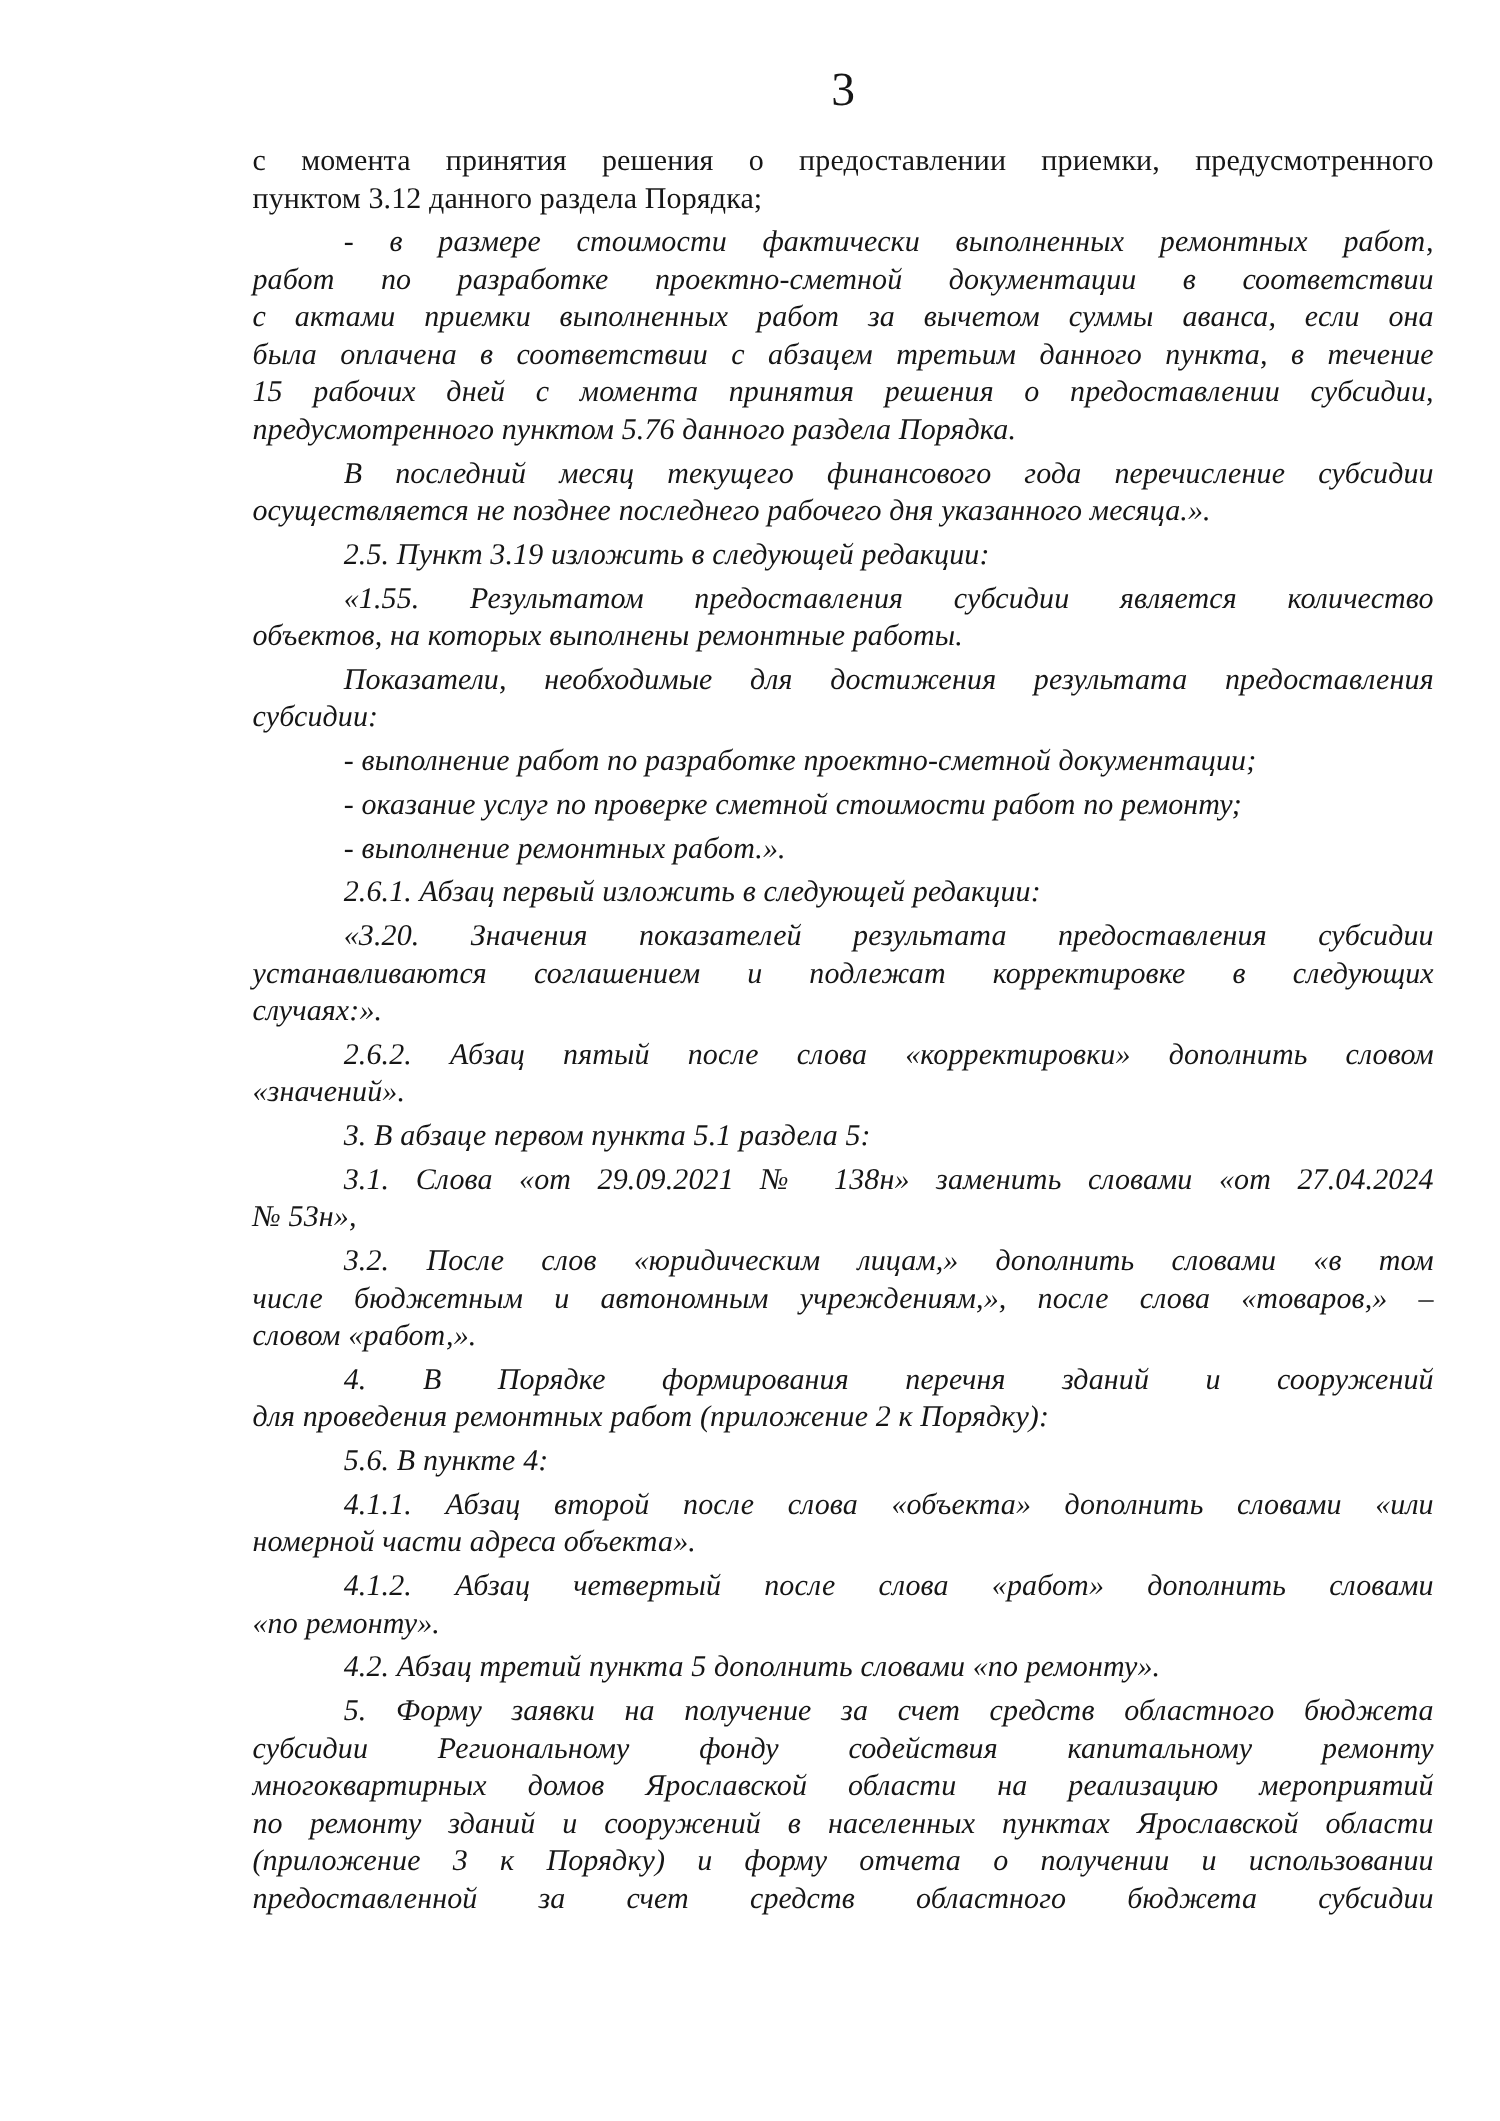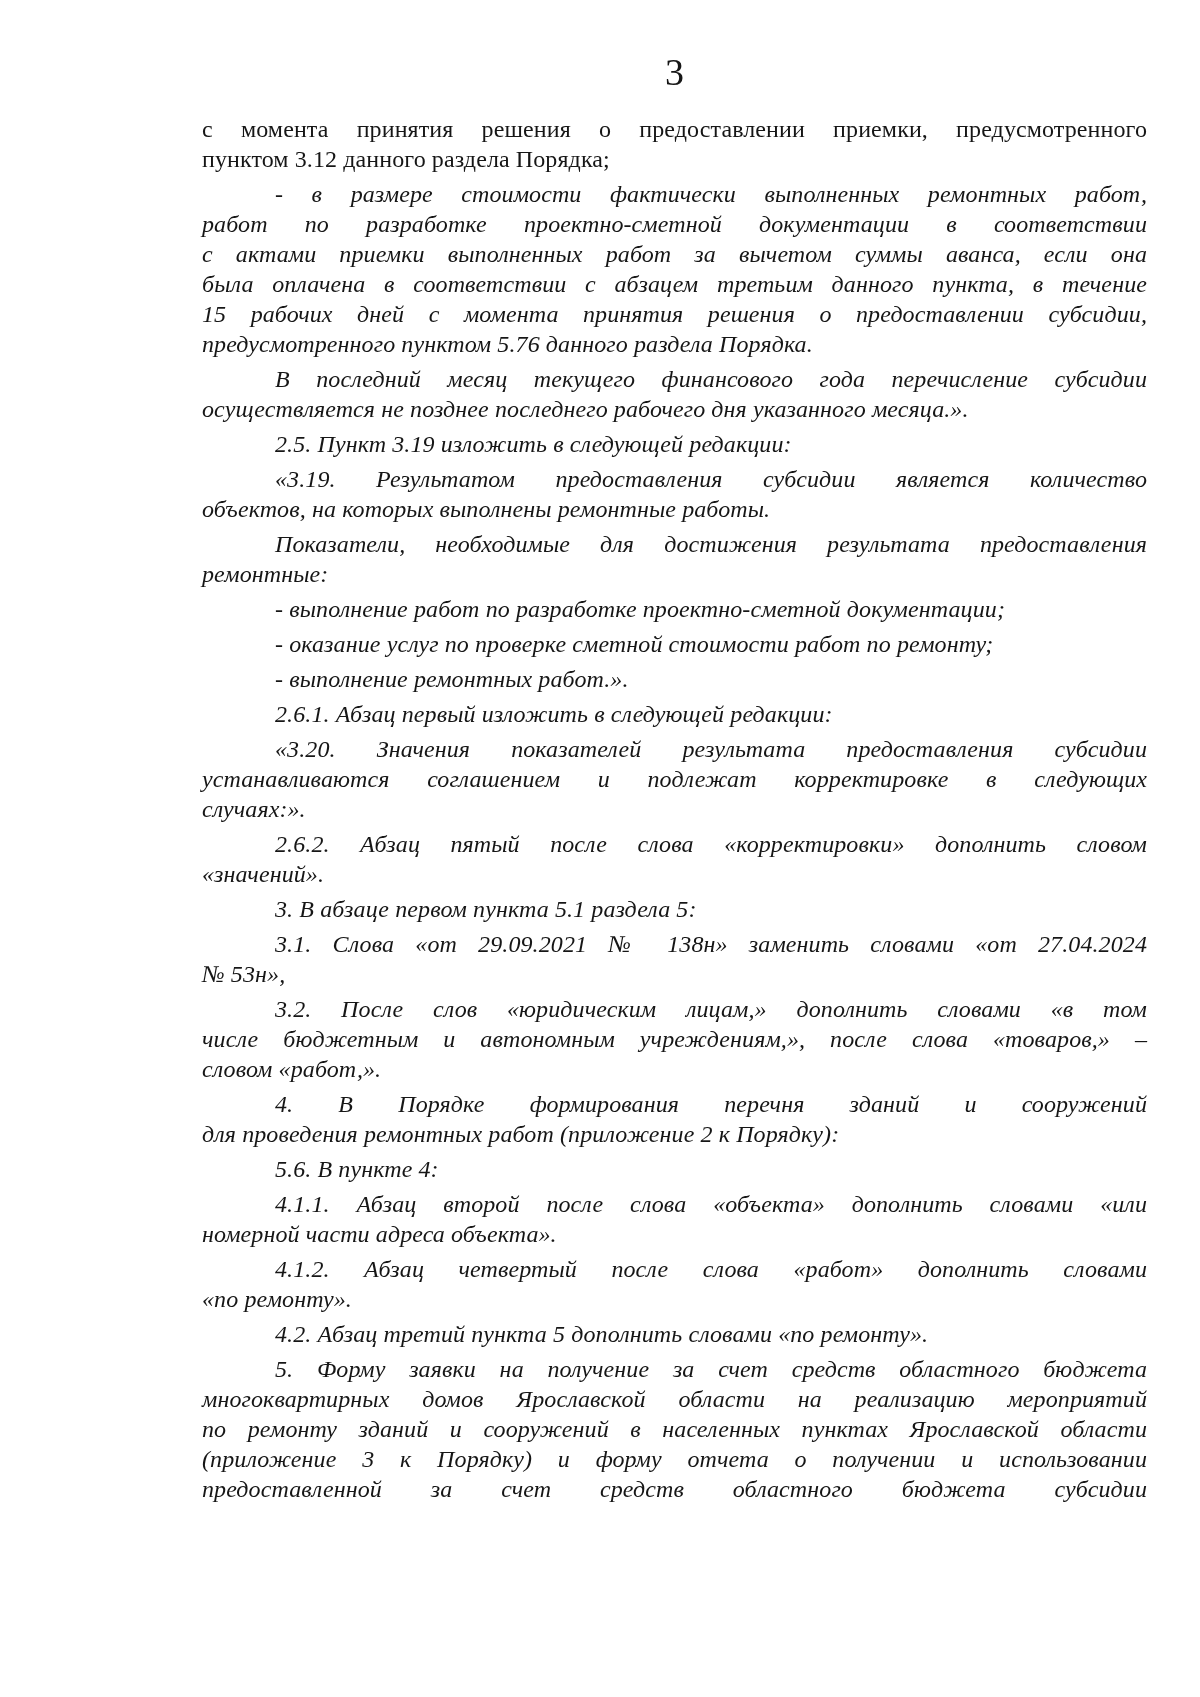--- a/index.html
+++ b/index.html
@@ -65,26 +65,26 @@
         <div class="line end">предусмотренного пунктом 5.76 данного раздела Порядка.</div>
       </div>
       <div class="para">
         <div class="line ind">В последний месяц текущего финансового года перечисление субсидии</div>
         <div class="line end">осуществляется не позднее последнего рабочего дня указанного месяца.».</div>
       </div>
       <div class="para">
         <div class="line end ind">2.5. Пункт 3.19 изложить в следующей редакции:</div>
       </div>
       <div class="para">
-        <div class="line ind">«3.19. Результатом предоставления субсидии является количество</div>
+        <div class="line ind">«1.55. Результатом предоставления субсидии является количество</div>
         <div class="line end">объектов, на которых выполнены ремонтные работы.</div>
       </div>
       <div class="para">
         <div class="line ind">Показатели, необходимые для достижения результата предоставления</div>
-        <div class="line end">ремонтные:</div>
+        <div class="line end">субсидии:</div>
       </div>
       <div class="para">
         <div class="line end ind">- выполнение работ по разработке проектно-сметной документации;</div>
       </div>
       <div class="para">
         <div class="line end ind">- оказание услуг по проверке сметной стоимости работ по ремонту;</div>
       </div>
       <div class="para">
         <div class="line end ind">- выполнение ремонтных работ.».</div>
       </div>
@@ -125,19 +125,20 @@
       </div>
       <div class="para">
         <div class="line ind">4.1.2. Абзац четвертый после слова «работ» дополнить словами</div>
         <div class="line end">«по ремонту».</div>
       </div>
       <div class="para">
         <div class="line end ind">4.2. Абзац третий пункта 5 дополнить словами «по ремонту».</div>
       </div>
       <div class="para">
         <div class="line ind">5. Форму заявки на получение за счет средств областного бюджета</div>
+        <div class="line">субсидии Региональному фонду содействия капитальному ремонту</div>
         <div class="line">многоквартирных домов Ярославской области на реализацию мероприятий</div>
         <div class="line">по ремонту зданий и сооружений в населенных пунктах Ярославской области</div>
         <div class="line">(приложение 3 к Порядку) и форму отчета о получении и использовании</div>
         <div class="line">предоставленной за счет средств областного бюджета субсидии</div>
       </div>
     </div>
 </div>
 
 </body></html>

